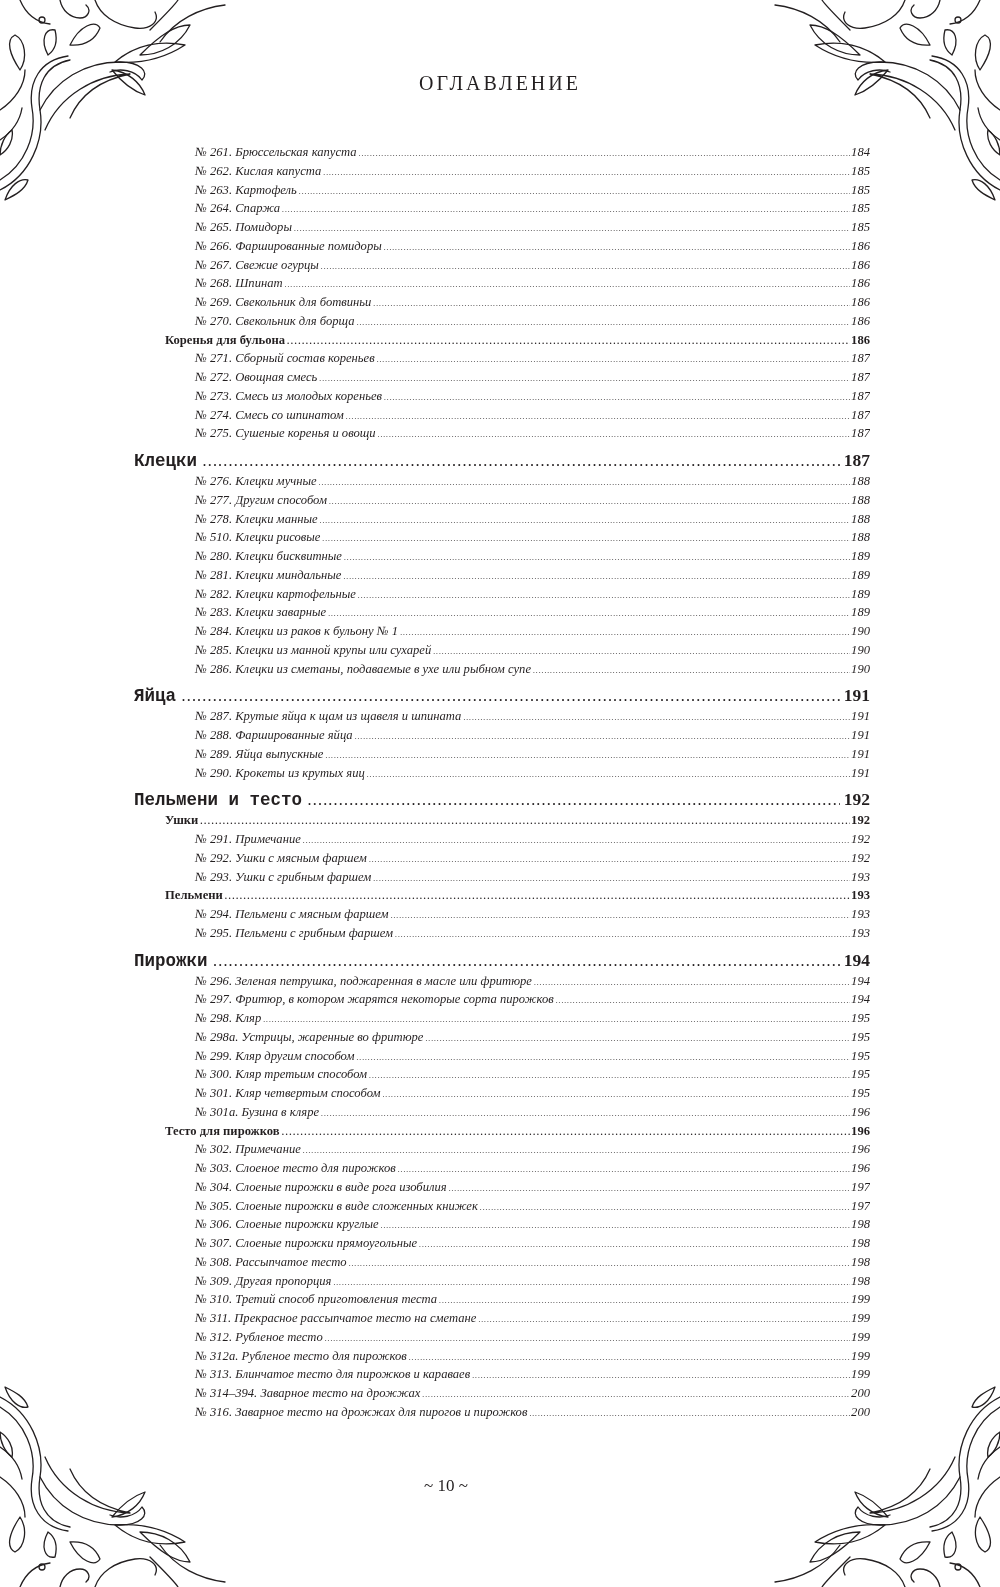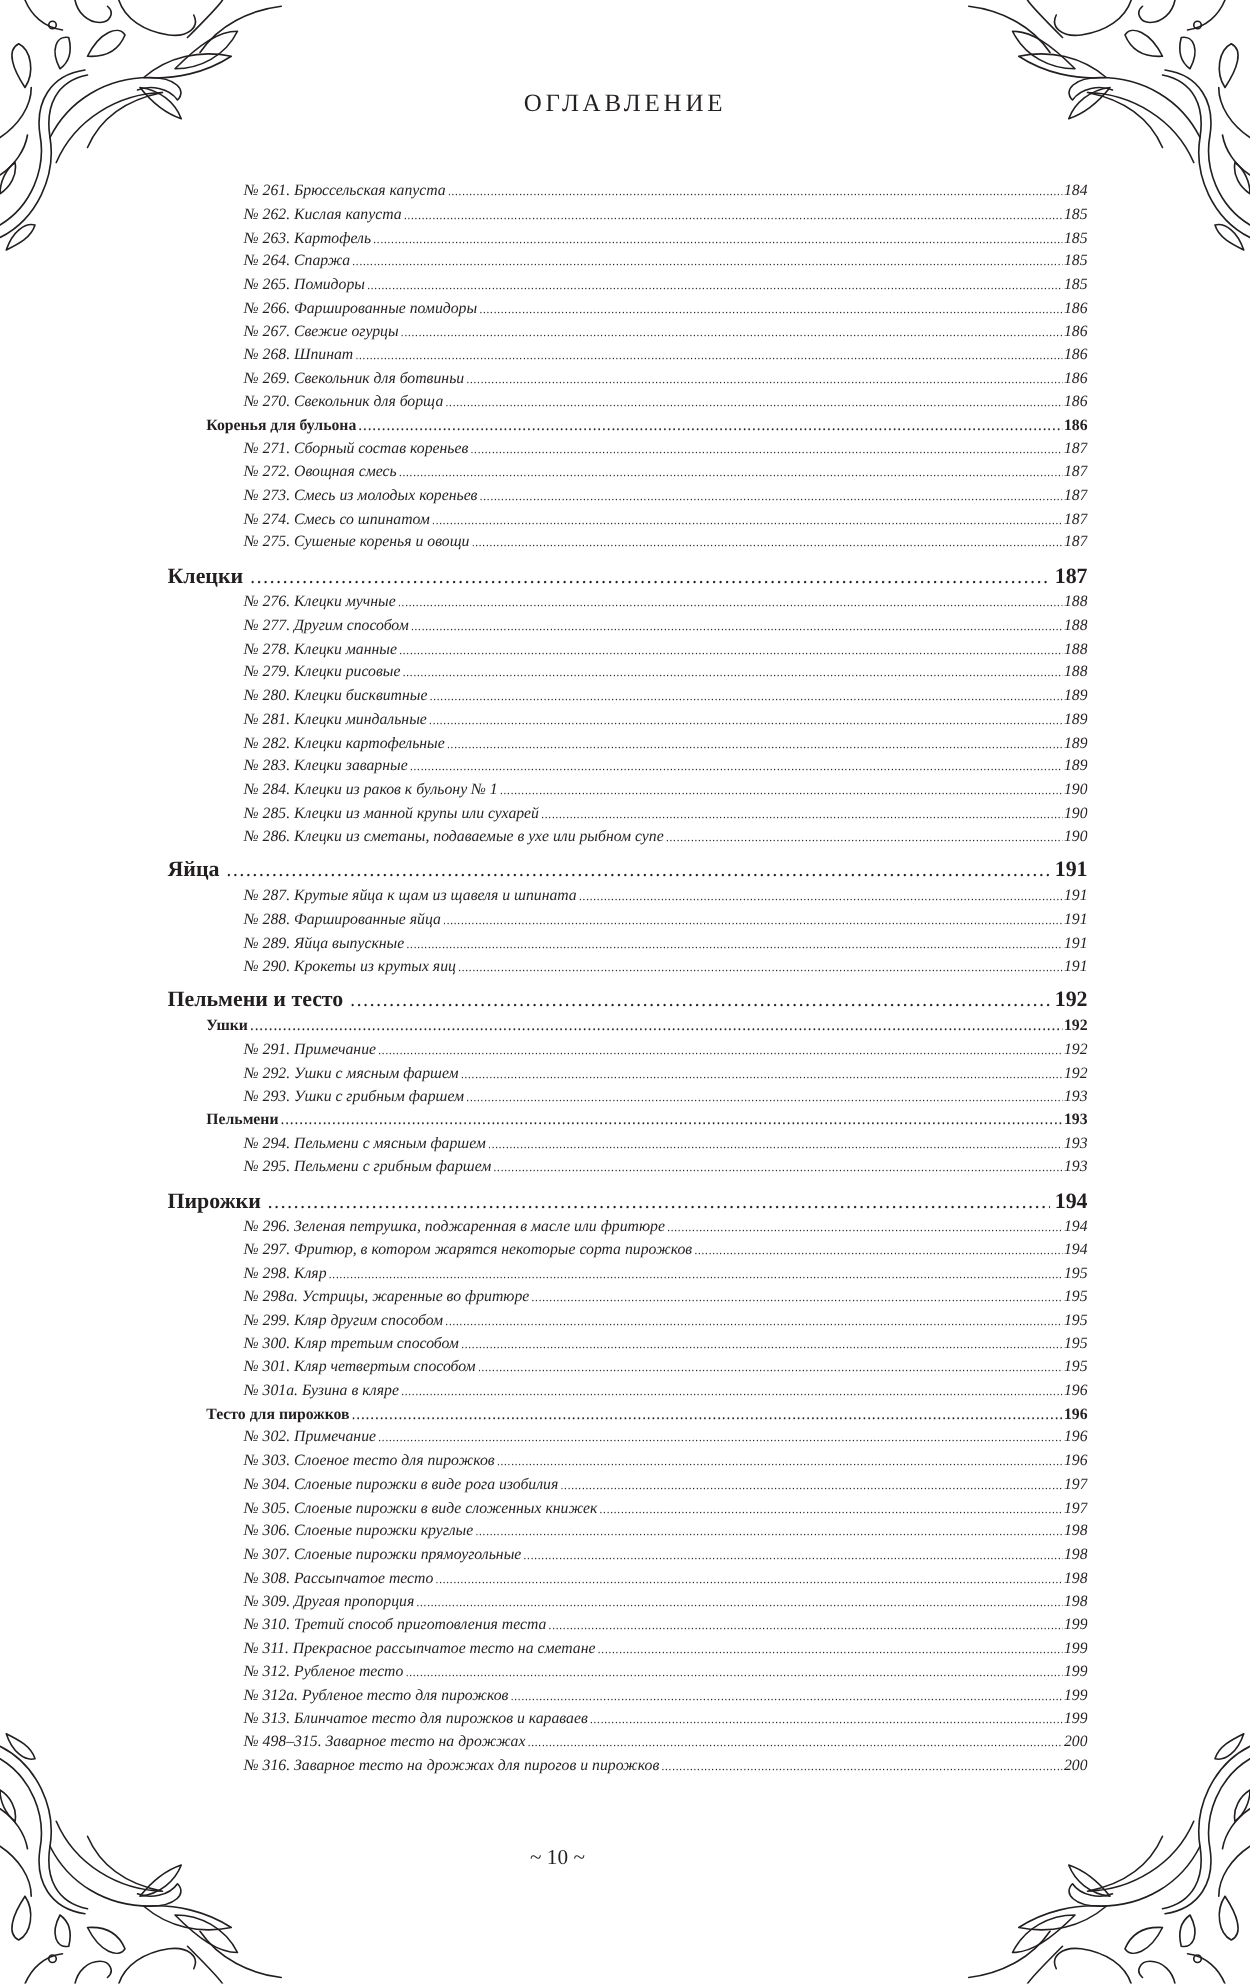--- a/index.html
+++ b/index.html
@@ -30,21 +30,21 @@
     }
     .row .page { flex: 0 0 auto; padding-left: 1px; }
     .row.l3 { padding-left: 61px; font-style: italic; }
     .row.l2 { padding-left: 31px; font-weight: bold; font-family: Liberation Serif, serif; }
     .row.l2 .leader { font-weight: bold; letter-spacing: 1.5px; }
     .row.l1 {
       font-weight: bold; font-size: 17.5px; height: 23px; line-height: 23px;
       margin-top: 6px;
     }
     .row.l1 .leader { font-size: 12px; letter-spacing: 2.2px; font-weight: bold; }
-    .row.l1 .title { padding-right: 6px; }
+    .row.l1 .title { padding-right: 6px; font-family: Liberation Mono, monospace; }
     .row.l1 .page { padding-left: 4px; }
 
     .folio {
       position: absolute; top: 1476px; left: 0; width: 892px; text-align: center;
       font-size: 17px;
     }
   </style>
 </head>
 <body>
 
@@ -242,21 +242,21 @@
       <span class="title">№ 277. Другим способом</span>
       <span class="leader">................................................................................................................................................................................................................................................................................................................................................................................................................</span>
       <span class="page">188</span>
     </div>
     <div class="row l3">
       <span class="title">№ 278. Клецки манные</span>
       <span class="leader">................................................................................................................................................................................................................................................................................................................................................................................................................</span>
       <span class="page">188</span>
     </div>
     <div class="row l3">
-      <span class="title">№ 279. Клецки рисовые</span>
+      <span class="title">№ 510. Клецки рисовые</span>
       <span class="leader">................................................................................................................................................................................................................................................................................................................................................................................................................</span>
       <span class="page">188</span>
     </div>
     <div class="row l3">
       <span class="title">№ 280. Клецки бисквитные</span>
       <span class="leader">................................................................................................................................................................................................................................................................................................................................................................................................................</span>
       <span class="page">189</span>
     </div>
     <div class="row l3">
       <span class="title">№ 281. Клецки миндальные</span>
@@ -462,21 +462,21 @@
       <span class="title">№ 312а. Рубленое тесто для пирожков</span>
       <span class="leader">................................................................................................................................................................................................................................................................................................................................................................................................................</span>
       <span class="page">199</span>
     </div>
     <div class="row l3">
       <span class="title">№ 313. Блинчатое тесто для пирожков и караваев</span>
       <span class="leader">................................................................................................................................................................................................................................................................................................................................................................................................................</span>
       <span class="page">199</span>
     </div>
     <div class="row l3">
-      <span class="title">№ 498–315. Заварное тесто на дрожжах</span>
+      <span class="title">№ 314–394. Заварное тесто на дрожжах</span>
       <span class="leader">................................................................................................................................................................................................................................................................................................................................................................................................................</span>
       <span class="page">200</span>
     </div>
     <div class="row l3">
       <span class="title">№ 316. Заварное тесто на дрожжах для пирогов и пирожков</span>
       <span class="leader">................................................................................................................................................................................................................................................................................................................................................................................................................</span>
       <span class="page">200</span>
     </div>
   </div>
 

